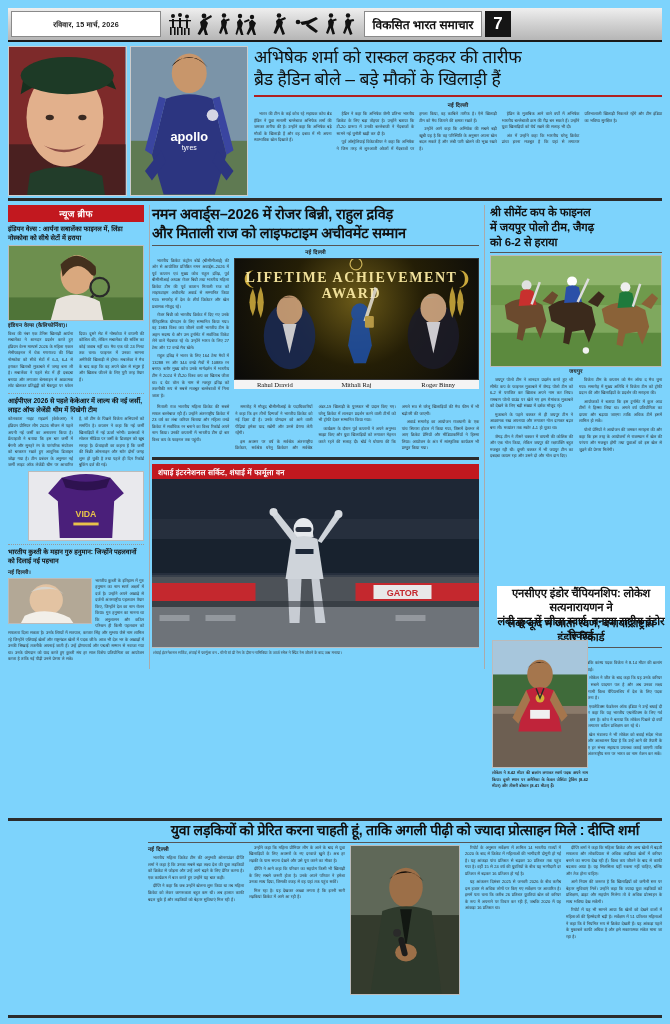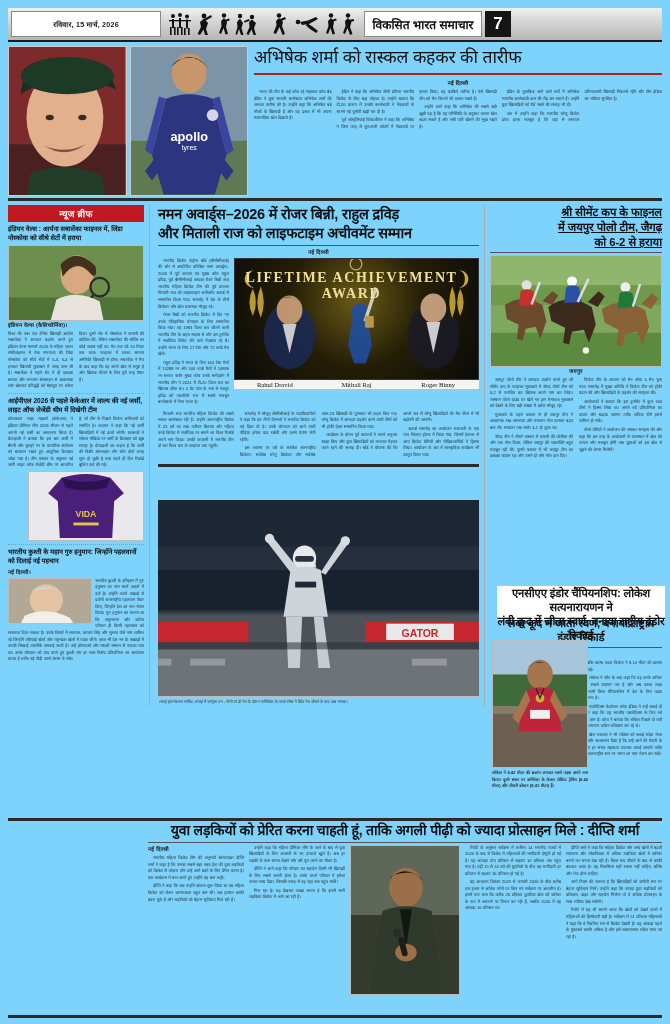--- a/index.html
+++ b/index.html
@@ -49,40 +49,40 @@
   .cols4 { column-count:4; column-gap:6px; }
   .cols5 { column-count:5; column-gap:5px; }
 
   
   .sec-red { background:#c2181f; color:#fff; font-size:9px; font-weight:700; text-align:center; padding:2px 0; letter-spacing:.3px; }
   .sec-bar-red { background:#c2181f; color:#fff; font-size:7.4px; font-weight:700; padding:2.5px 6px; letter-spacing:.2px; }
   .sec-head { font-size:6.6px; font-weight:700; line-height:1.35; color:#111; margin:3px 0 2px 0; }
   .brief-item { border-bottom:1px dotted #999; padding-bottom:3px; margin-bottom:3px; }
 
   .hl-center { font-size:14.5px; font-weight:700; line-height:1.3; color:#111; text-align:left; letter-spacing:-.2px;}
-  .hl-right { font-size:11.4px; font-weight:700; line-height:1.32; color:#111; text-align:right; letter-spacing:-.1px;text-decoration:underline;}
+  .hl-right { font-size:11.4px; font-weight:700; line-height:1.32; color:#111; text-align:left; letter-spacing:-.1px;}
   .hl-sub { font-size:12.6px; font-weight:700; line-height:1.3; color:#111; letter-spacing:-.15px;text-align:center;}
   .hl-bottom { font-size:14px; font-weight:700; line-height:1.25; color:#111; text-align:center; letter-spacing:-.2px;}
 
   .caption { font-size:3.9px; color:#333; line-height:1.45; padding:2px 1px; border-top:1px solid #bbb; }
   .divider-v { border-left:1px solid #aaa; }
 
   
   .award { position:relative; height:122px; background:
       radial-gradient(circle at 50% 34%, #6b5a18 0%, #241e06 46%, #0a0a0a 100%);
       border:1px solid #333; overflow:hidden; }
   .award-title { position:absolute; top:11px; left:0; right:10px; text-align:center; color:#f0e09a;
       font-family:"Liberation Serif", serif; font-size:14px; font-weight:700; letter-spacing:1.6px; }
   .award-names { position:absolute; bottom:1px; left:0; right:0; display:flex; background:#f4f4f4; }
   .award-names div { flex:1; text-align:center; font-family:"Liberation Serif", serif; font-size:6.6px; color:#111; padding:1px 0;}
   .laurel { position:absolute; top:8px; font-size:19px; color:#c9a83c; }
 
   
   .polo { height:112px; background:linear-gradient(180deg,#8fb56a 0%,#6f9a4c 55%,#4e7a34 100%); position:relative; overflow:hidden; border:1px solid #bbb;}
-  .f1 { height:196px; background:linear-gradient(180deg,#1d2735 0%,#2f3f54 40%,#555 72%,#8b8b8b 100%); position:relative; overflow:hidden;margin-top:33px;}
+  .f1 { height:168px; background:linear-gradient(180deg,#1d2735 0%,#2f3f54 40%,#555 72%,#8b8b8b 100%); position:relative; overflow:hidden;}
   .athlete { height:128px; background:linear-gradient(180deg,#9fc0d9 0%,#6d8f5e 45%,#58544f 100%); position:relative; overflow:hidden; border:1px solid #bbb;}
   .speaker { height:150px; background:linear-gradient(180deg,#6d7565 0%,#3f4639 50%,#262b22 100%); position:relative; overflow:hidden; border:1px solid #bbb;}
   .tennis { height:76px; background:linear-gradient(180deg,#7d9a63 0%,#5d7c46 100%); position:relative; overflow:hidden; border:1px solid #bbb;}
   .jersey { height:70px; background:linear-gradient(180deg,#e8e8ea 0%,#c9ccd2 100%); position:relative; overflow:hidden; border:1px solid #bbb;margin-left:20px;}
   .wrestle { height:62px; background:linear-gradient(180deg,#b9b0a2 0%,#8d8478 100%); position:relative; overflow:hidden; border:1px solid #bbb;}
 
   .foot-rule { height:3px; background:#2b2b2b; margin-top:3px; }
 </style>
 </head>
 <body>
@@ -194,20 +194,21 @@
           <text x="50" y="92" font-size="11" fill="#fff" text-anchor="middle" font-family="Liberation Sans, sans-serif" font-weight="bold">apollo</text>
           <text x="50" y="100" font-size="6" fill="#fff" text-anchor="middle" font-family="Liberation Sans, sans-serif">tyres</text>
           <circle cx="70" cy="70" r="5" fill="#d6d6e4"></circle>
           <path d="M26 100 L12 118 L18 126 L30 110 Z" fill="#2c3580"></path>
           <path d="M74 100 L88 118 L82 126 L70 110 Z" fill="#2c3580"></path>
         </svg>
       </div>
     </div>
     <div>
       <div class="lead-head">अभिषेक शर्मा को रास्कल कहकर की तारीफ</div>
+      <div class="lead-head">ब्रैड हैडिन बोले – बड़े मौकों के खिलाड़ी हैं</div>
       <div class="lead-under"></div>
       <div class="dateline">नई दिल्ली</div>
       <div class="body-txt cols5">
         <p>भारत की टीम के कई कोच रहे सहायक कोच ब्रैड हैडिन ने युवा सलामी बल्लेबाज अभिषेक शर्मा की जमकर तारीफ की है। उन्होंने कहा कि अभिषेक बड़े मौकों के खिलाड़ी हैं और वह दबाव में भी अपना स्वाभाविक खेल दिखाते हैं।</p>
         <p>हैडिन ने कहा कि अभिषेक जैसी प्रतिभा भारतीय क्रिकेट के लिए बड़ा तोहफा है। उन्होंने बताया कि टी-20 प्रारूप में उनकी बल्लेबाजी ने गेंदबाजों के सामने नई चुनौती खड़ी कर दी है।</p>
         <p>पूर्व ऑस्ट्रेलियाई विकेटकीपर ने कहा कि अभिषेक ने जिस तरह से शुरुआती ओवरों में गेंदबाजों पर हमला किया, वह काबिले तारीफ है। ऐसे खिलाड़ी टीम को मैच जिताने की क्षमता रखते हैं।</p>
         <p>उन्होंने आगे कहा कि अभिषेक की सबसे बड़ी खूबी यह है कि वह परिस्थिति के अनुसार अपना खेल बदल सकते हैं और लंबी पारी खेलने की भूख रखते हैं।</p>
         <p>हैडिन के मुताबिक आने वाले वर्षों में अभिषेक भारतीय बल्लेबाजी क्रम की रीढ़ बन सकते हैं। उन्होंने युवा खिलाड़ियों को धैर्य रखने की सलाह भी दी।</p>
         <p>अंत में उन्होंने कहा कि भारतीय घरेलू क्रिकेट ढांचा इतना मजबूत है कि यहां से लगातार प्रतिभाशाली खिलाड़ी निकलते रहेंगे और टीम इंडिया का भविष्य सुरक्षित है।</p>
       </div>
@@ -260,21 +261,21 @@
             <rect width="84" height="46" fill="#b3a896"></rect>
             <ellipse cx="38" cy="22" rx="17" ry="16" fill="#e3c3a2"></ellipse>
             <path d="M22 14 Q38 2 56 16 Q50 10 38 11 Q28 11 22 14" fill="#d8d4cc"></path>
             <path d="M16 38 Q38 28 62 40 L66 46 L12 46 Z" fill="#f2efe9"></path>
           </svg>
         </div>
         <div class="body-txt">भारतीय कुश्ती के इतिहास में गुरु हनुमान का नाम स्वर्ण अक्षरों में दर्ज है। उन्होंने अपने अखाड़े से दर्जनों अंतरराष्ट्रीय पहलवान तैयार किए, जिन्होंने देश का नाम रोशन किया। गुरु हनुमान का मानना था कि अनुशासन और कठिन परिश्रम ही किसी पहलवान को सफलता दिला सकता है। उनके शिष्यों में सतपाल, करतार सिंह और सुभाष जैसे नाम शामिल रहे जिन्होंने एशियाई खेलों और राष्ट्रमंडल खेलों में पदक जीते। आज भी देश भर के अखाड़ों में उनकी सिखाई तकनीकें अपनाई जाती हैं। उन्हें द्रोणाचार्य और पद्मश्री सम्मान से नवाजा गया था। उनके योगदान को याद करते हुए कुश्ती संघ हर साल विशेष प्रतियोगिता का आयोजन करता है ताकि नई पीढ़ी उनसे प्रेरणा ले सके।</div>
       </div>
     </div>
 
-    <div class="col divider-v" style="padding-left:8px">
+    <div class="col divider-v" style="padding-left:2px">
 
       <div>
         <div class="hl-center">नमन अवार्ड्स–2026 में रोजर बिन्नी, राहुल द्रविड़</div>
         <div class="hl-center">और मिताली राज को लाइफटाइम अचीवमेंट सम्मान</div>
         <div class="rule-thin"></div>
         <div class="dateline">नई दिल्ली</div>
 
         <div style="display:grid; grid-template-columns: 1fr 245px; gap:5px;">
           <div class="body-txt">
             <p>भारतीय क्रिकेट कंट्रोल बोर्ड (बीसीसीआई) की ओर से आयोजित प्रतिष्ठित नमन अवार्ड्स–2026 में पूर्व कप्तान एवं मुख्य कोच राहुल द्रविड़, पूर्व बीसीसीआई अध्यक्ष रोजर बिन्नी तथा भारतीय महिला क्रिकेट टीम की पूर्व कप्तान मिताली राज को लाइफटाइम अचीवमेंट अवार्ड से सम्मानित किया गया। समारोह में देश के शीर्ष क्रिकेटर और खेल प्रशासक मौजूद रहे।</p>
@@ -325,20 +326,21 @@
           <p>समारोह में मौजूद बीसीसीआई के पदाधिकारियों ने कहा कि इन तीनों दिग्गजों ने भारतीय क्रिकेट को नई दिशा दी है। उनके योगदान को आने वाली पीढ़ियां हमेशा याद रखेंगी और उनसे प्रेरणा लेती रहेंगी।</p>
           <p>इस अवसर पर वर्ष के सर्वश्रेष्ठ अंतरराष्ट्रीय क्रिकेटर, सर्वश्रेष्ठ घरेलू क्रिकेटर और सर्वश्रेष्ठ अंडर-19 खिलाड़ी के पुरस्कार भी प्रदान किए गए। घरेलू क्रिकेट में शानदार प्रदर्शन करने वाली टीमों को भी ट्रॉफी देकर सम्मानित किया गया।</p>
           <p>कार्यक्रम के दौरान पूर्व कप्तानों ने अपने अनुभव साझा किए और युवा खिलाड़ियों को लगातार मेहनत करते रहने की सलाह दी। बोर्ड ने घोषणा की कि अगले सत्र से घरेलू खिलाड़ियों की मैच फीस में भी बढ़ोतरी की जाएगी।</p>
           <p>अवार्ड समारोह का आयोजन राजधानी के एक पांच सितारा होटल में किया गया, जिसमें देशभर से आए क्रिकेट प्रेमियों और मीडियाकर्मियों ने हिस्सा लिया। आयोजन के अंत में सांस्कृतिक कार्यक्रम भी प्रस्तुत किया गया।</p>
         </div>
       </div>
 
       <div class="rule-thick" style="margin-top:5px"></div>
 
       <div style="margin-top:4px">
+        <div class="sec-bar-red">शंघाई इंटरनेशनल सर्किट, शंघाई में फार्मूला वन</div>
         <div class="f1">
           <svg viewBox="0 0 340 168" width="100%" height="100%" preserveAspectRatio="xMidYMid slice">
             <rect width="340" height="168" fill="#1e2735"></rect>
             <rect y="96" width="340" height="72" fill="#4d5258"></rect>
             <rect y="128" width="340" height="40" fill="#6e7379"></rect>
             <g fill="#2c3642">
                 <rect x="0" y="40" width="340" height="58" opacity=".6"></rect>
               </g>
             <g>
                 <rect x="0" y="60" width="340" height="34" fill="#16202c" opacity=".85"></rect>

